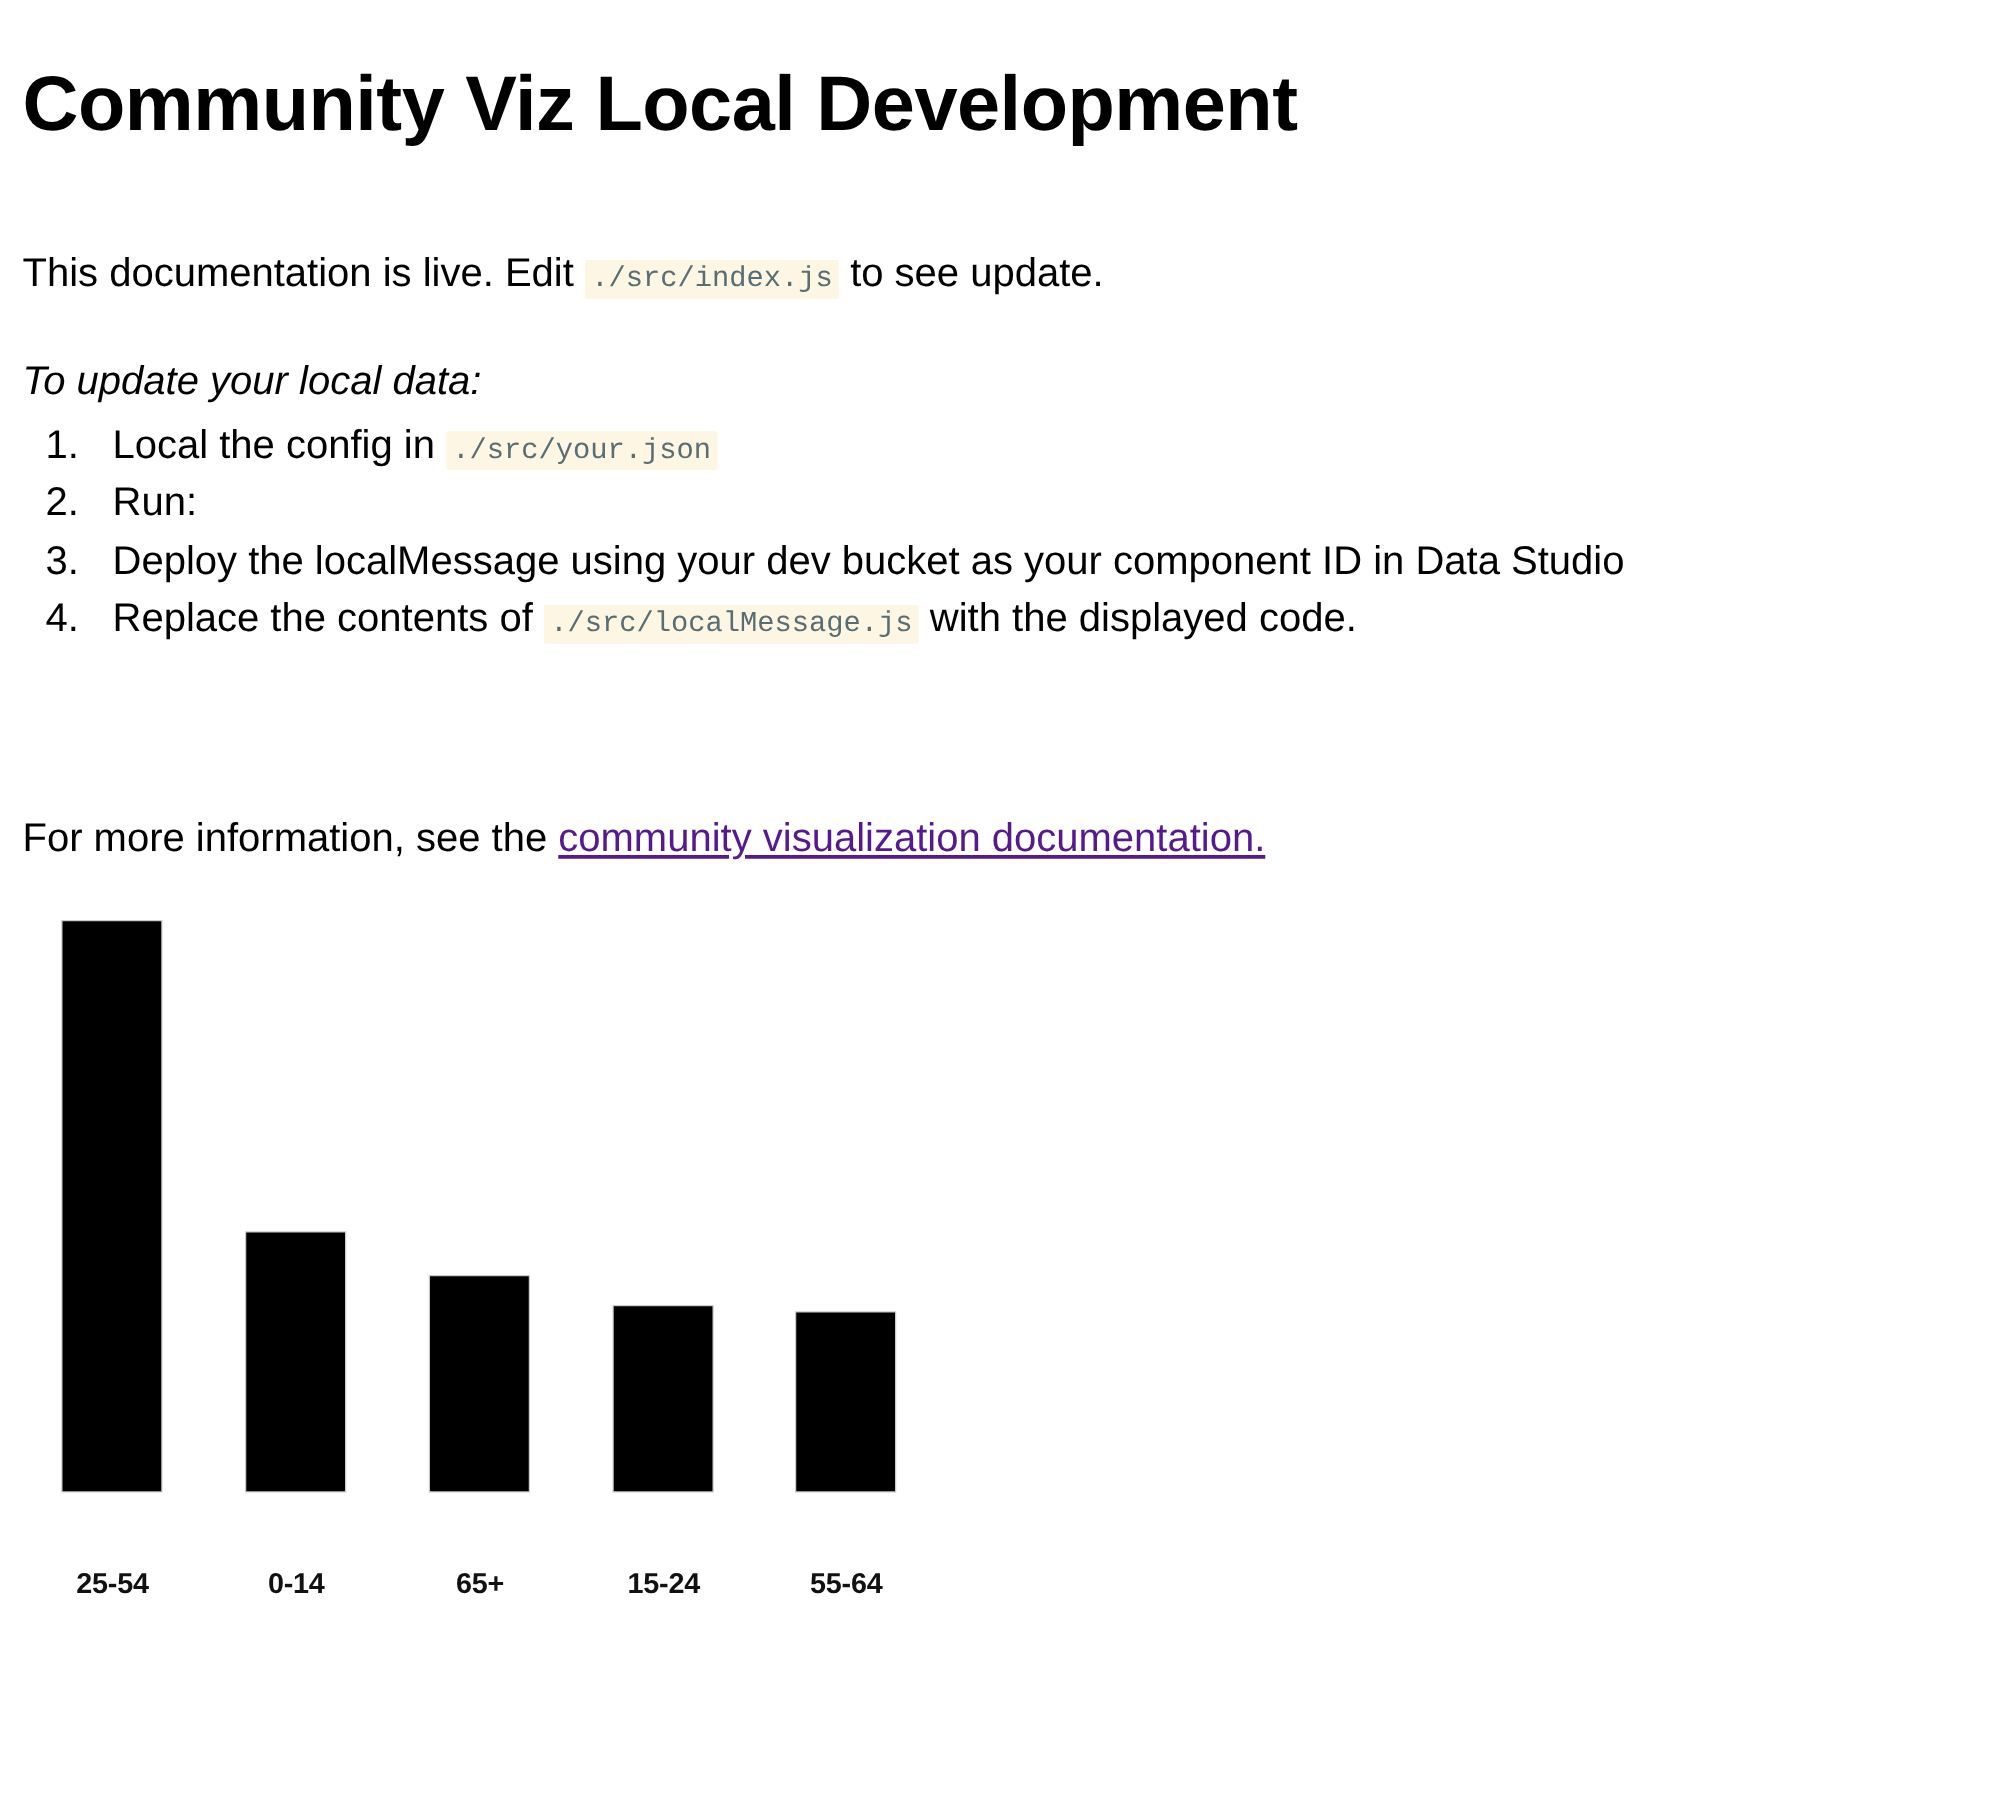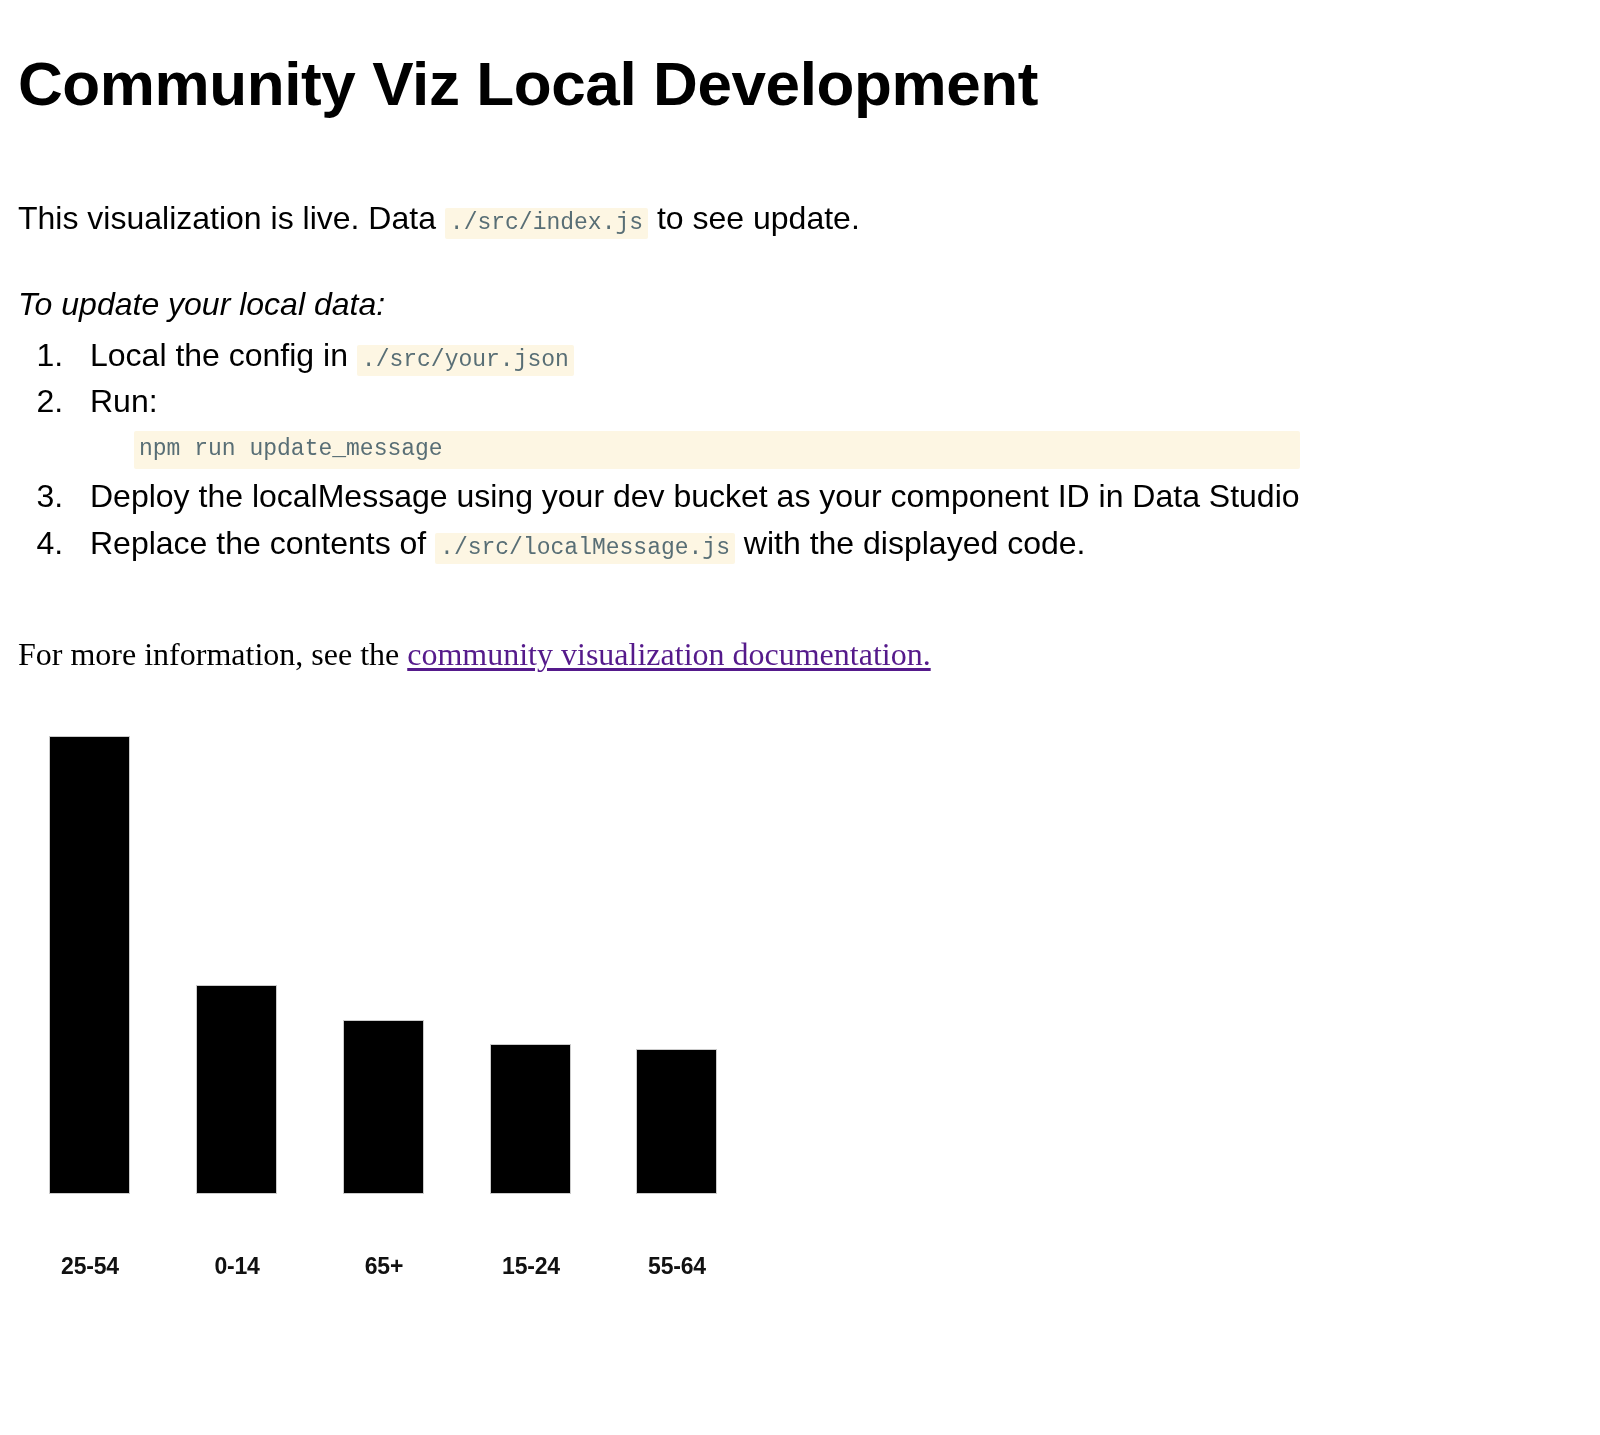--- a/index.html
+++ b/index.html
@@ -38,21 +38,21 @@
   .para {
     position: absolute;
     left: 18px;
     font-size: 32px;
     line-height: 1.28;
     color: #000;
     white-space: nowrap;
   }
   .para-live  { top: 166px; }
   .para-update{ top: 252px; font-style: italic; }
-  .para-more  { top: 602px; font-family: Liberation Serif, serif; }
+  .para-more  { top: 618px; }
 
   code.inline-code,
   code.block-code {
     font-family: "Liberation Mono", "DejaVu Sans Mono", monospace;
     background: #fdf6e3;
     color: #586e75;
     font-size: 23px;
     padding: 2px 5px 3px 5px;
     border-radius: 2px;
     letter-spacing: 0px;
@@ -130,29 +130,29 @@
     letter-spacing: -0.2px;
   }
 </style>
 </head>
 <body>
 
 <div class="page">
 
   <h1 class="page-title">Community Viz Local Development</h1>
 
-  <p class="para para-live"><span>This visualization is live. Data </span><code class="inline-code">./src/index.js</code><span> to see update.</span></p>
+  <p class="para para-live"><span>This documentation is live. Edit </span><code class="inline-code">./src/index.js</code><span> to see update.</span></p>
 
   <p class="para para-update">To update your local data:</p>
 
   <ol class="steps">
 
     <li><span>Local the config in </span><code class="inline-code">./src/your.json</code></li>
 
-    <li class="step-run"><span>Run:</span><code class="block-code code-block-line">npm run update_message</code></li>
+    <li class="step-run"><span>Run:</span></li>
 
     <li><span>Deploy the localMessage using your dev bucket as your component ID in Data Studio</span></li>
 
     <li><span>Replace the contents of </span><code class="inline-code">./src/localMessage.js</code><span> with the displayed code.</span></li>
 
   </ol>
 
   <p class="para para-more"><span>For more information, see the </span><a class="doc-link" href="#">community visualization documentation.</a></p>
 
   <div class="chart">

